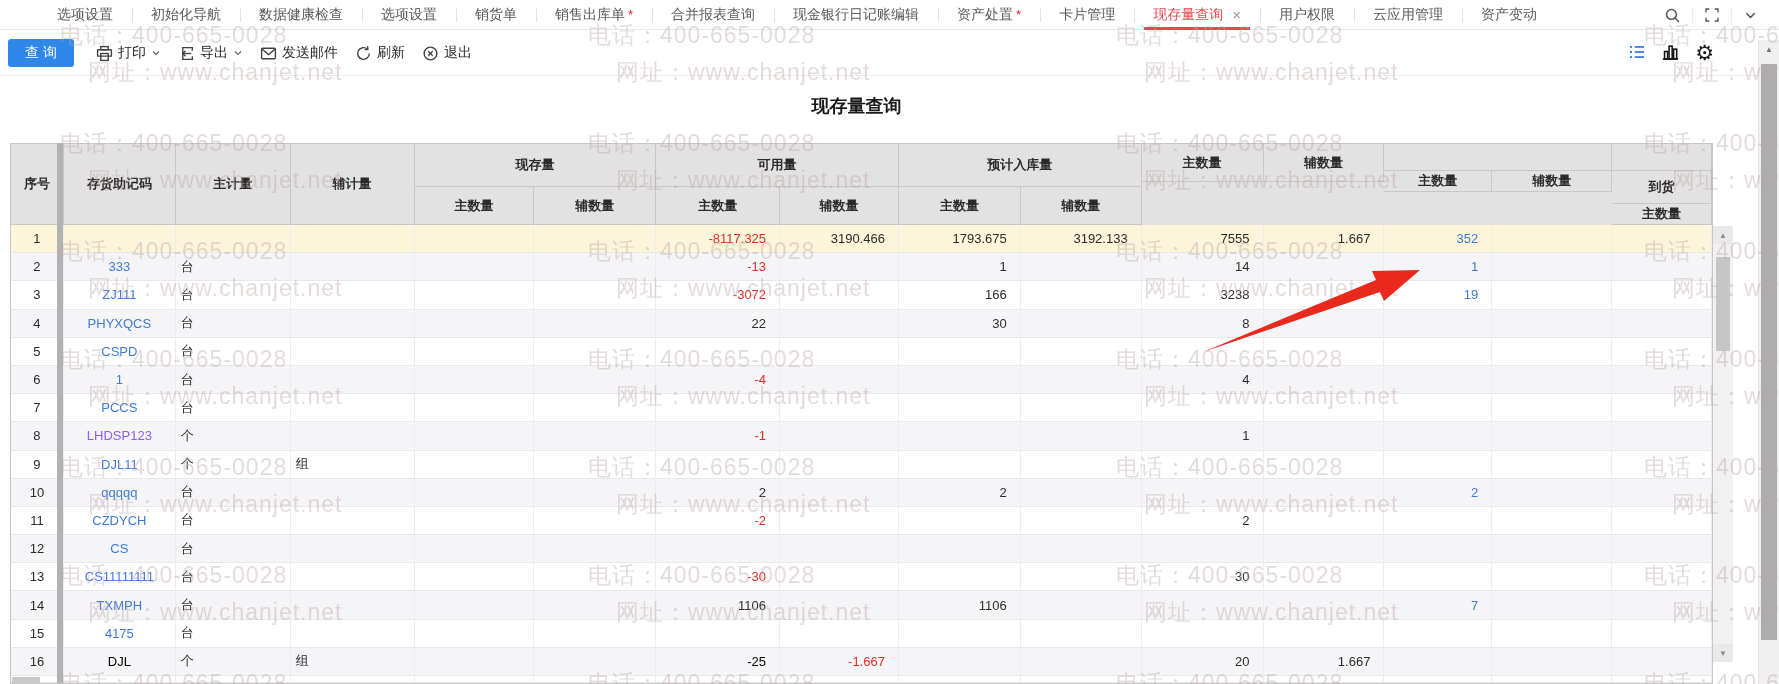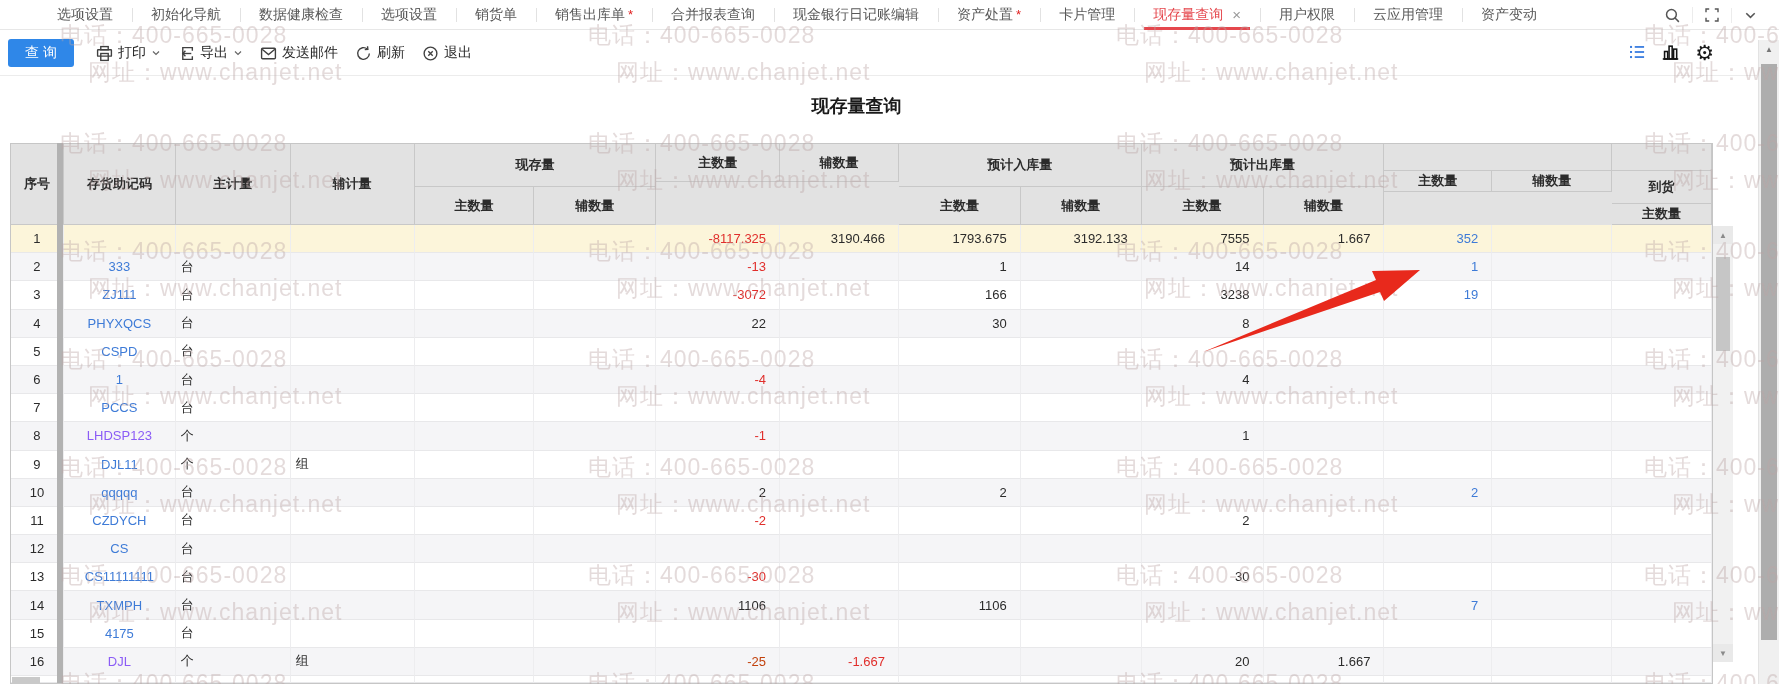--- a/index.html
+++ b/index.html
@@ -237,34 +237,34 @@
         <div class="th-span" style="width: 115px;">主计量</div>
         <div class="th-span" style="width: 124px;">辅计量</div>
         <div class="group g-std" style="width: 242px;">
           <div class="glabel">现存量</div>
           <div class="gsub">
             <div class="th" style="width: 120px;">主数量</div>
             <div class="th" style="width: 122px;">辅数量</div>
           </div>
         </div>
         <div class="group g-std" style="width: 243px;">
+          <div class="glabel">可用量</div>
           <div class="gsub">
             <div class="th" style="width: 124px;">主数量</div>
             <div class="th" style="width: 119px;">辅数量</div>
           </div>
         </div>
         <div class="group g-std" style="width: 243px;">
           <div class="glabel">预计入库量</div>
           <div class="gsub">
             <div class="th" style="width: 122px;">主数量</div>
             <div class="th" style="width: 121px;">辅数量</div>
           </div>
         </div>
         <div class="group g-std" style="width: 243px;">
-          <div class="glabel">预计出库量</div>
           <div class="gsub">
             <div class="th" style="width: 122px;">主数量</div>
             <div class="th" style="width: 121px;">辅数量</div>
           </div>
         </div>
         <div class="group g-deep" style="width: 228px;">
           <div class="gtop"></div>
           <div class="gsub">
             <div class="th" style="width: 108px;">主数量</div>
             <div class="th" style="width: 120px;">辅数量</div>
@@ -531,26 +531,26 @@
           <div class="td num" style="width: 122px;"></div>
           <div class="td num" style="width: 121px;"></div>
           <div class="td num" style="width: 122px;"></div>
           <div class="td num" style="width: 121px;"></div>
           <div class="td num" style="width: 108px;"></div>
           <div class="td num" style="width: 120px;"></div>
           <div class="td num" style="width: 100px;"></div>
         </div>
         <div class="row even">
           <div class="td center" style="width: 53px;">16</div>
-          <div class="td center link" style="width: 112px; color: #8b5cf6; text-align: center;">DJL</div>
+          <div class="td center link" style="width: 112px; color: #000000; text-align: center;">DJL</div>
           <div class="td left" style="width: 115px;">个</div>
           <div class="td left" style="width: 124px;">组</div>
           <div class="td num" style="width: 120px;"></div>
           <div class="td num" style="width: 122px;"></div>
-          <div class="td num" style="width: 124px; color: #c2410c;">-25</div>
+          <div class="td num" style="width: 124px; color: #000000;">-25</div>
           <div class="td num" style="width: 119px; color: rgb(224, 46, 43);">-1.667</div>
           <div class="td num" style="width: 122px;"></div>
           <div class="td num" style="width: 121px;"></div>
           <div class="td num" style="width: 122px;">20</div>
           <div class="td num" style="width: 121px;">1.667</div>
           <div class="td num" style="width: 108px;"></div>
           <div class="td num" style="width: 120px;"></div>
           <div class="td num" style="width: 100px;"></div>
         </div>
         <div class="row partial">

